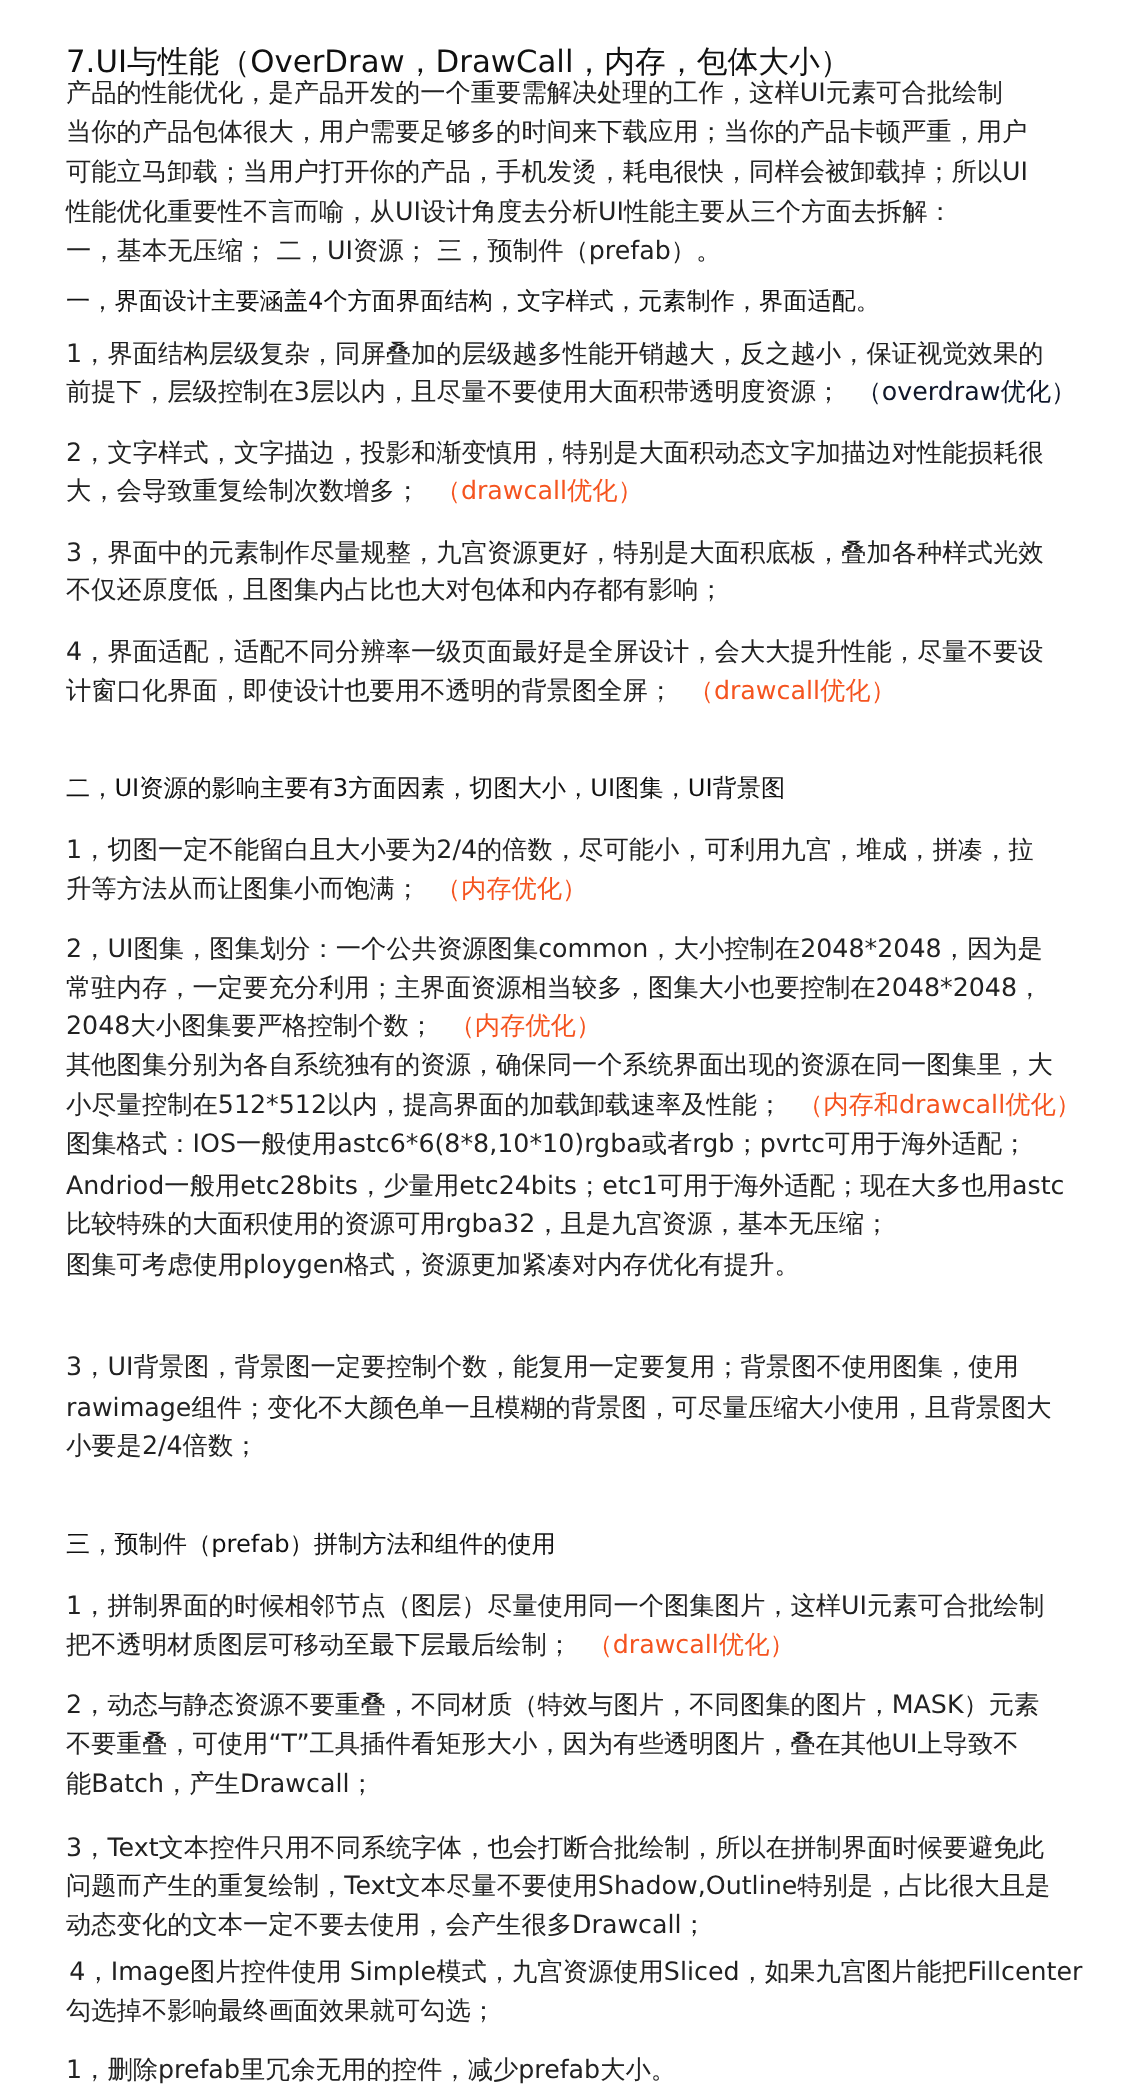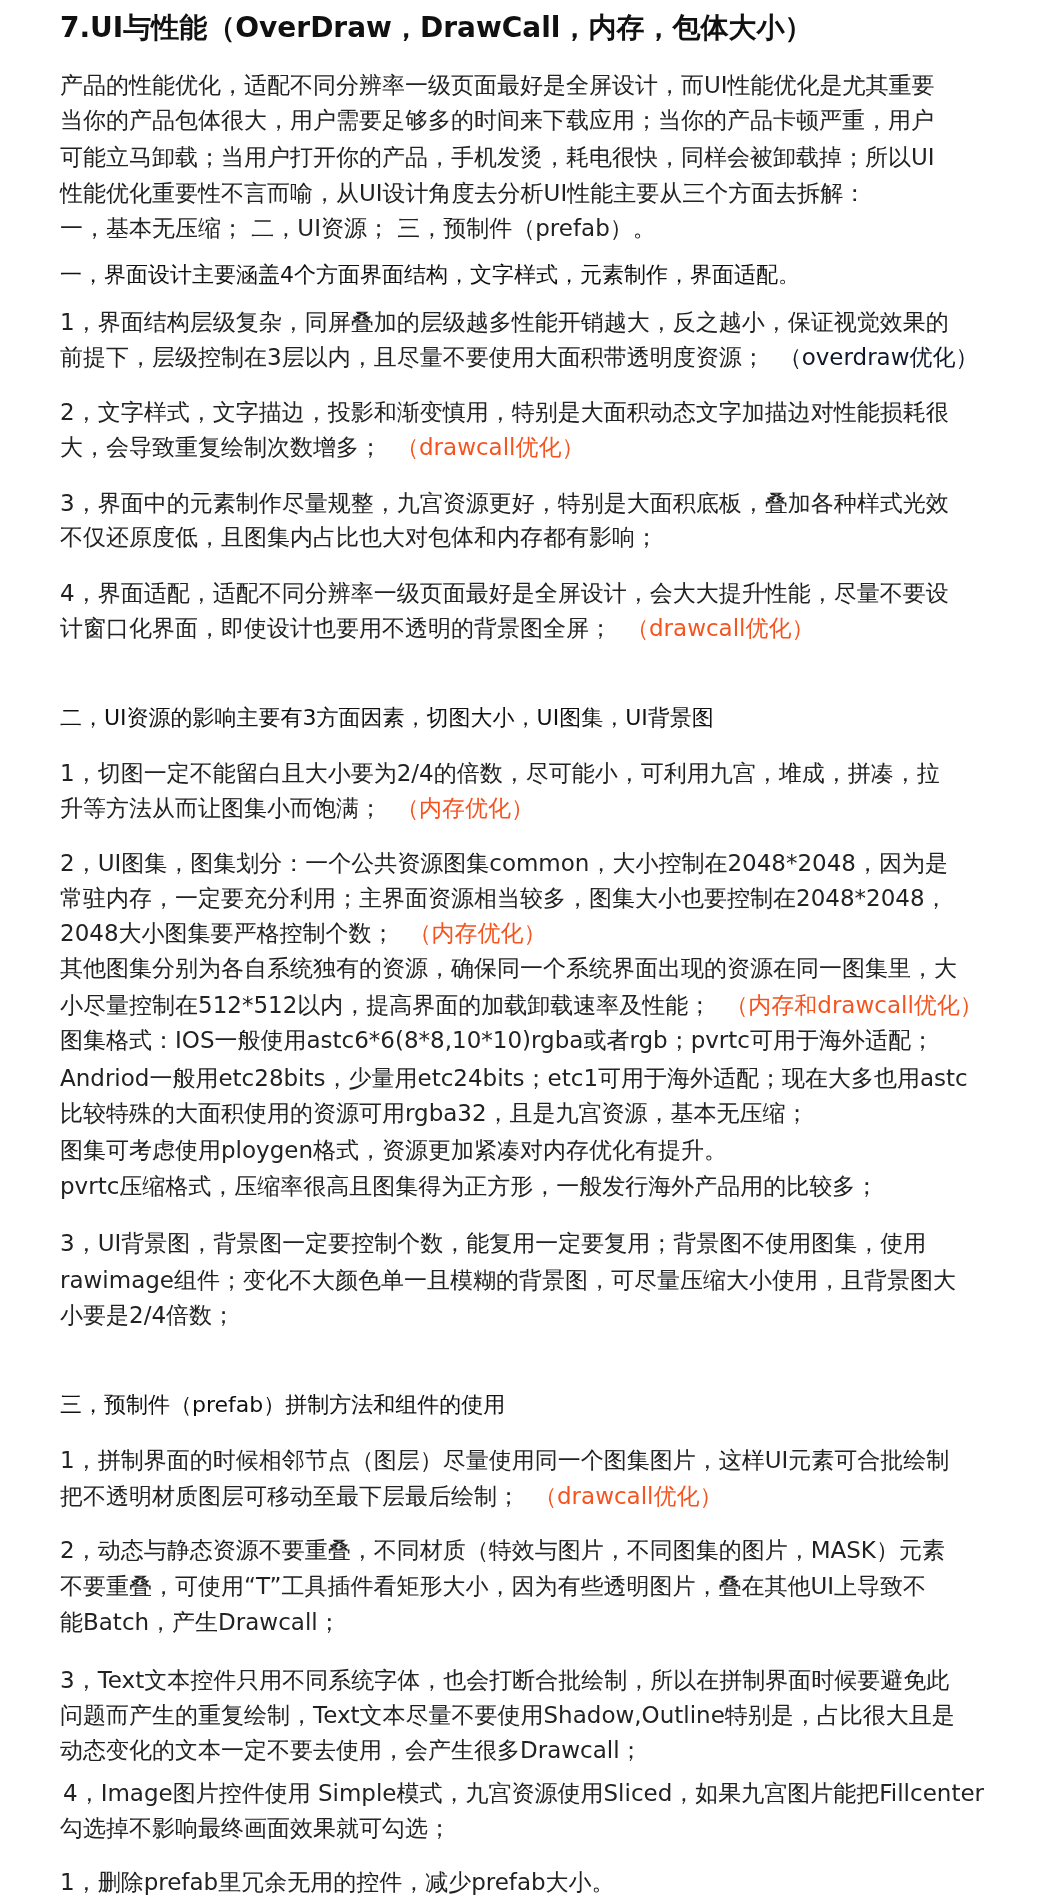--- a/index.html
+++ b/index.html
@@ -1,34 +1,34 @@
 <!DOCTYPE html>
 <html><head>
 <meta charset="utf-8">
 <style>
   html, body { margin: 0; padding: 0; background: #ffffff; }
   body { width: 1040px; height: 1899px; position: relative; overflow: hidden;
          font-family: "DejaVu Sans", "Liberation Sans", sans-serif; color: #1a1a1a; }
   .doc { position: absolute; left: 0; top: 0; width: 1040px; height: 1899px; }
   .line { position: absolute; left: 60px; white-space: nowrap; font-size: 23px;
           line-height: 36px; height: 36px; color: #222222; letter-spacing: 0; }
-  .title { position: absolute; left: 60px; top: 8px; font-size: 28px; font-weight: bold;
+  .title { position: absolute; left: 60px; top: 36px; font-size: 28px; font-weight: normal;
            line-height: 40px; color: #111111; white-space: nowrap; }
   .heading { position: absolute; left: 60px; font-size: 22px; font-weight: normal;
              line-height: 36px; color: #111111; white-space: nowrap; }
   .tag { color: #f5541f; margin-left: 14px; }
 </style>
 </head>
 <body>
 
 <div class="doc">
 
   <div class="title">7.UI与性能（OverDraw，DrawCall，内存，包体大小）</div>
 
-  <div class="line" style="top:67px">产品的性能优化，适配不同分辨率一级页面最好是全屏设计，而UI性能优化是尤其重要</div>
+  <div class="line" style="top:67px">产品的性能优化，是产品开发的一个重要需解决处理的工作，这样UI元素可合批绘制</div>
   <div class="line" style="top:102px">当你的产品包体很大，用户需要足够多的时间来下载应用；当你的产品卡顿严重，用户</div>
   <div class="line" style="top:139px">可能立马卸载；当用户打开你的产品，手机发烫，耗电很快，同样会被卸载掉；所以UI</div>
   <div class="line" style="top:175px">性能优化重要性不言而喻，从UI设计角度去分析UI性能主要从三个方面去拆解：</div>
   <div class="line" style="top:210px">一，基本无压缩；  二，UI资源；  三，预制件（prefab）。</div>
 
   <div class="heading" style="top:257px">一，界面设计主要涵盖4个方面界面结构，文字样式，元素制作，界面适配。</div>
 
   <div class="line" style="top:304px"><span>1，界面结构层级复杂，同屏叠加的层级越多性能开销越大，反之越小，保证视觉效果的</span></div>
   <div class="line" style="top:339px"><span>前提下，层级控制在3层以内，且尽量不要使用大面积带透明度资源；</span><span class="tag" style="color: #0f172a;">（overdraw优化）</span></div>
 
@@ -48,21 +48,20 @@
 
   <div class="line" style="top:845px"><span>2，UI图集，图集划分：一个公共资源图集common，大小控制在2048*2048，因为是</span></div>
   <div class="line" style="top:880px"><span>常驻内存，一定要充分利用；主界面资源相当较多，图集大小也要控制在2048*2048，</span></div>
   <div class="line" style="top:915px"><span>2048大小图集要严格控制个数；</span><span class="tag" style="color: rgb(245, 84, 31);">（内存优化）</span></div>
   <div class="line" style="top:950px"><span>其他图集分别为各自系统独有的资源，确保同一个系统界面出现的资源在同一图集里，大</span></div>
   <div class="line" style="top:987px"><span>小尽量控制在512*512以内，提高界面的加载卸载速率及性能；</span><span class="tag" style="color: rgb(245, 84, 31); text-align: right;">（内存和drawcall优化）</span></div>
   <div class="line" style="top:1022px"><span>图集格式：IOS一般使用astc6*6(8*8,10*10)rgba或者rgb；pvrtc可用于海外适配；</span></div>
   <div class="line" style="top:1060px"><span>Andriod一般用etc28bits，少量用etc24bits；etc1可用于海外适配；现在大多也用astc</span></div>
   <div class="line" style="top:1095px"><span>比较特殊的大面积使用的资源可用rgba32，且是九宫资源，基本无压缩；</span></div>
   <div class="line" style="top:1132px"><span>图集可考虑使用ploygen格式，资源更加紧凑对内存优化有提升。</span></div>
-  <div class="line" style="top:1168px"><span>pvrtc压缩格式，压缩率很高且图集得为正方形，一般发行海外产品用的比较多；</span></div>
 
   <div class="line" style="top:1225px"><span>3，UI背景图，背景图一定要控制个数，能复用一定要复用；背景图不使用图集，使用</span></div>
   <div class="line" style="top:1262px"><span>rawimage组件；变化不大颜色单一且模糊的背景图，可尽量压缩大小使用，且背景图大</span></div>
   <div class="line" style="top:1297px"><span>小要是2/4倍数；</span></div>
 
   <div class="heading" style="top:1387px">三，预制件（prefab）拼制方法和组件的使用</div>
 
   <div class="line" style="top:1442px"><span>1，拼制界面的时候相邻节点（图层）尽量使用同一个图集图片，这样UI元素可合批绘制</span></div>
   <div class="line" style="top:1478px"><span>把不透明材质图层可移动至最下层最后绘制；</span><span class="tag" style="color: rgb(245, 84, 31);">（drawcall优化）</span></div>
 

